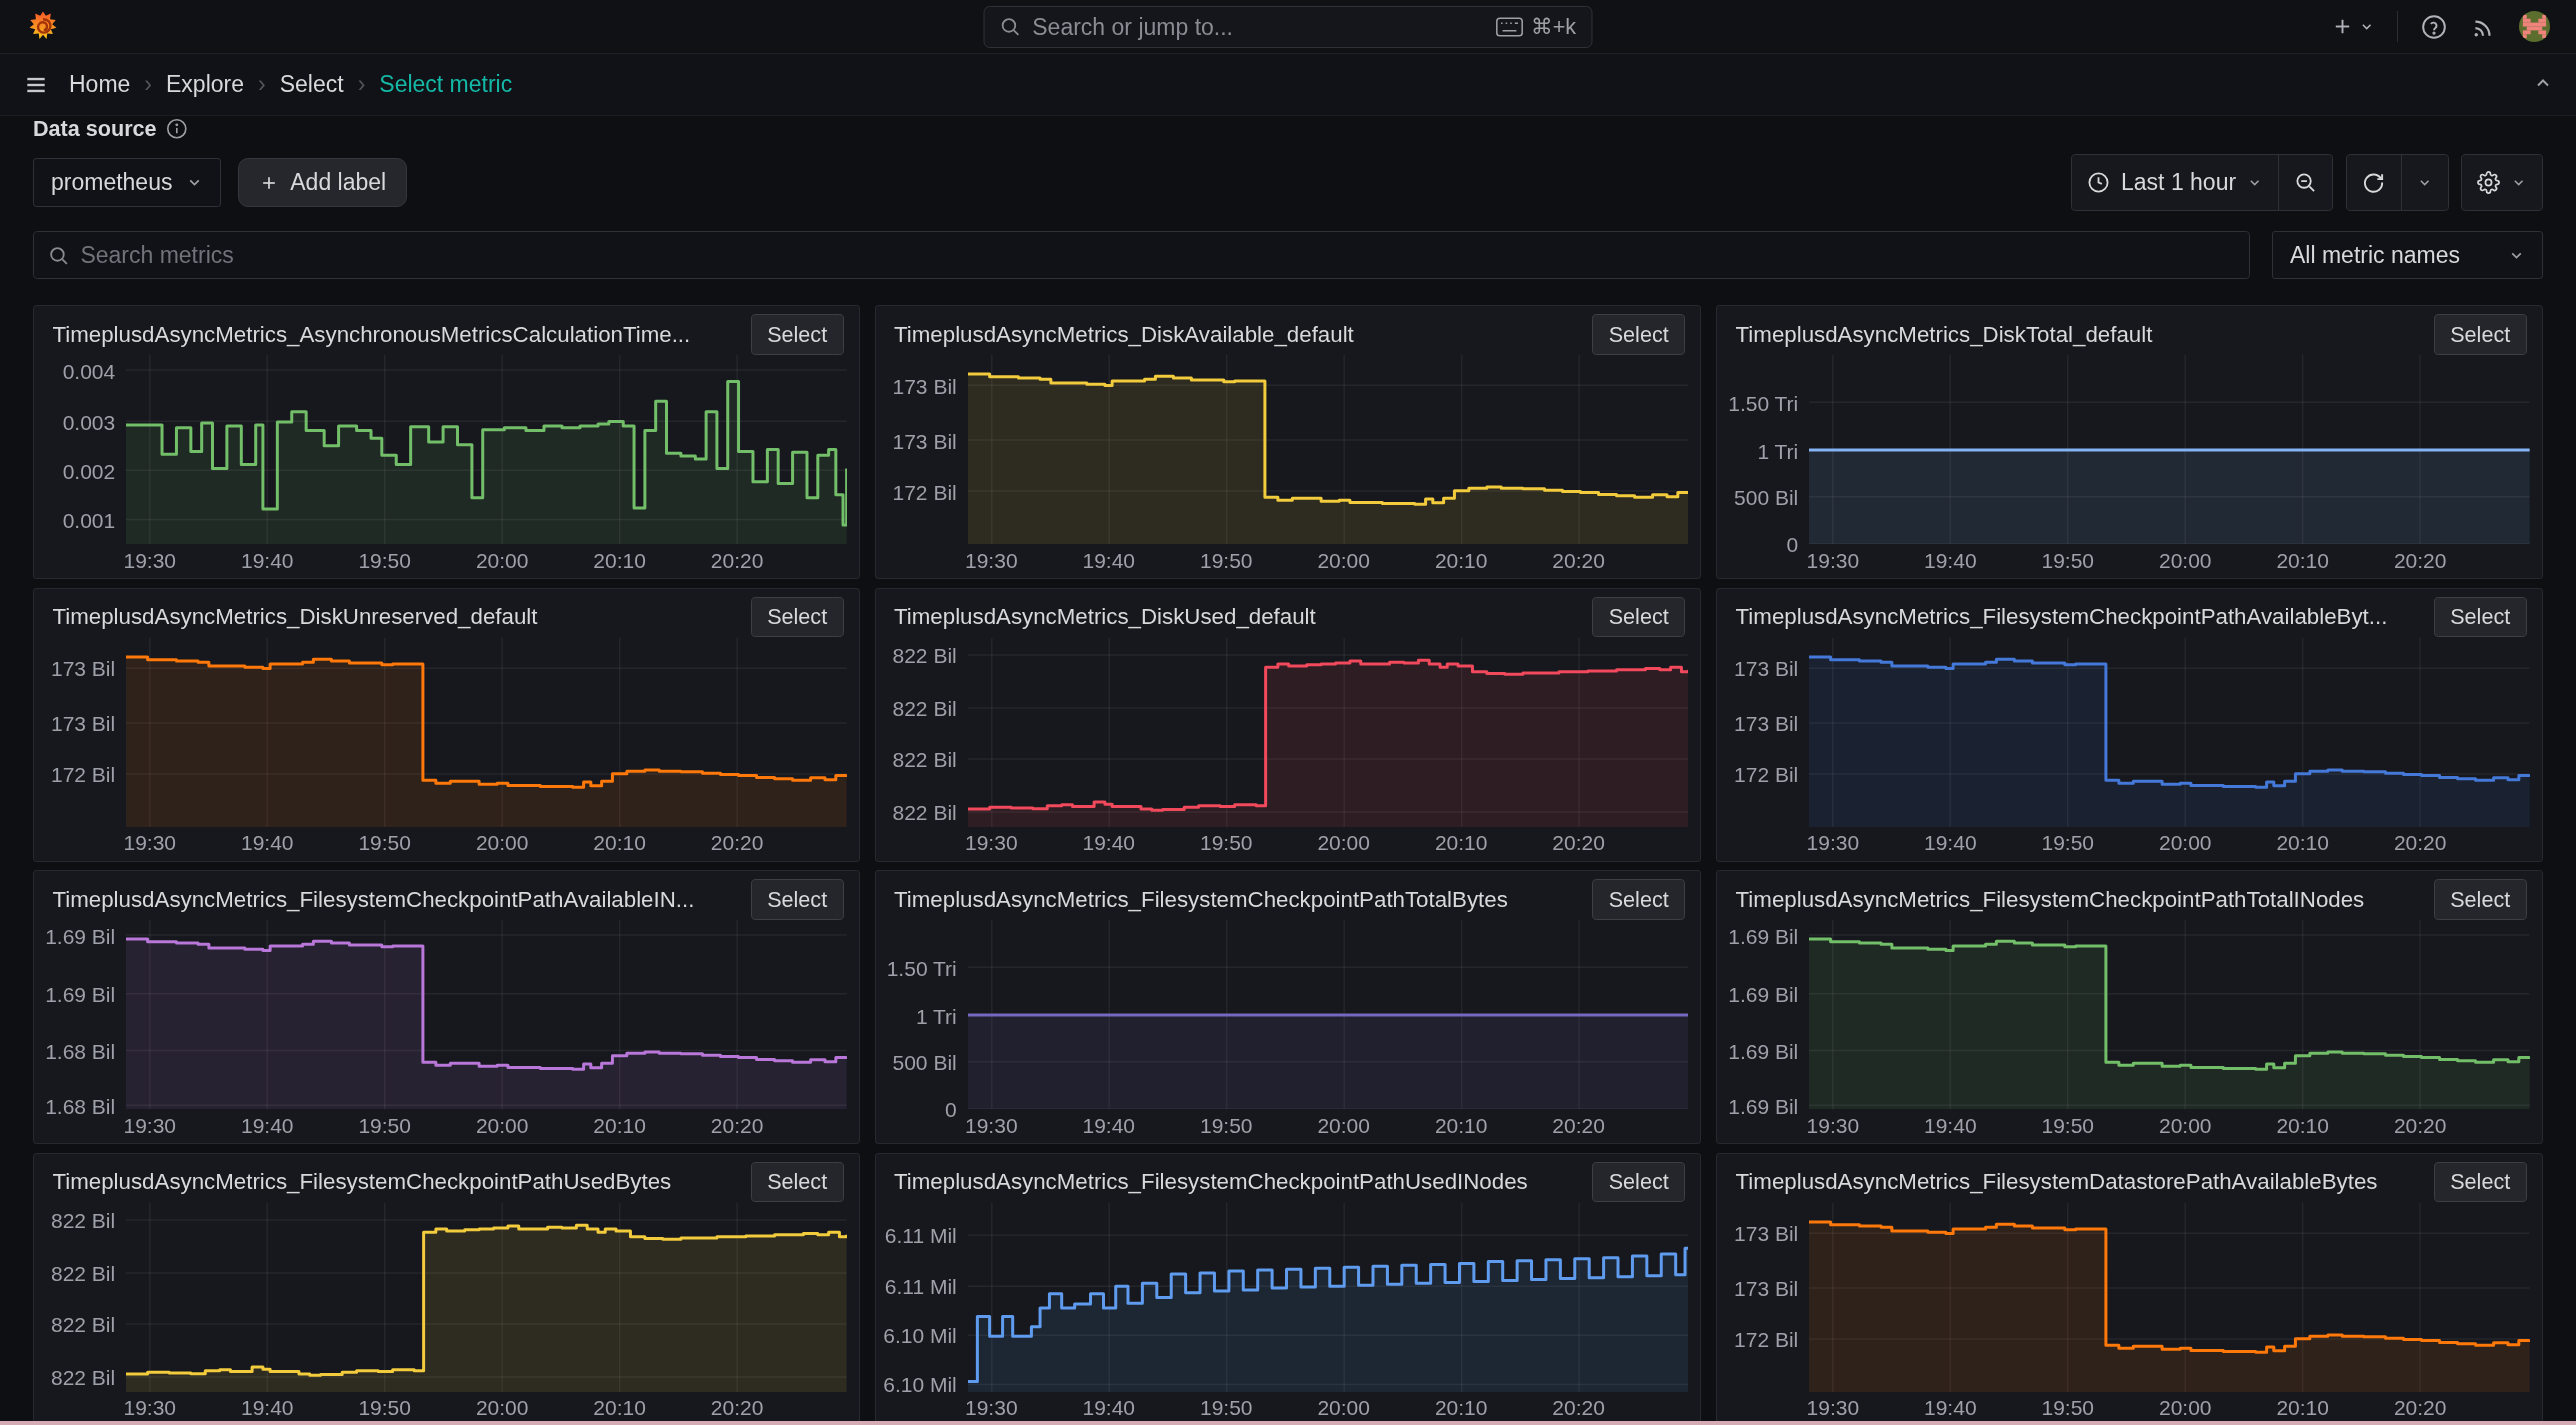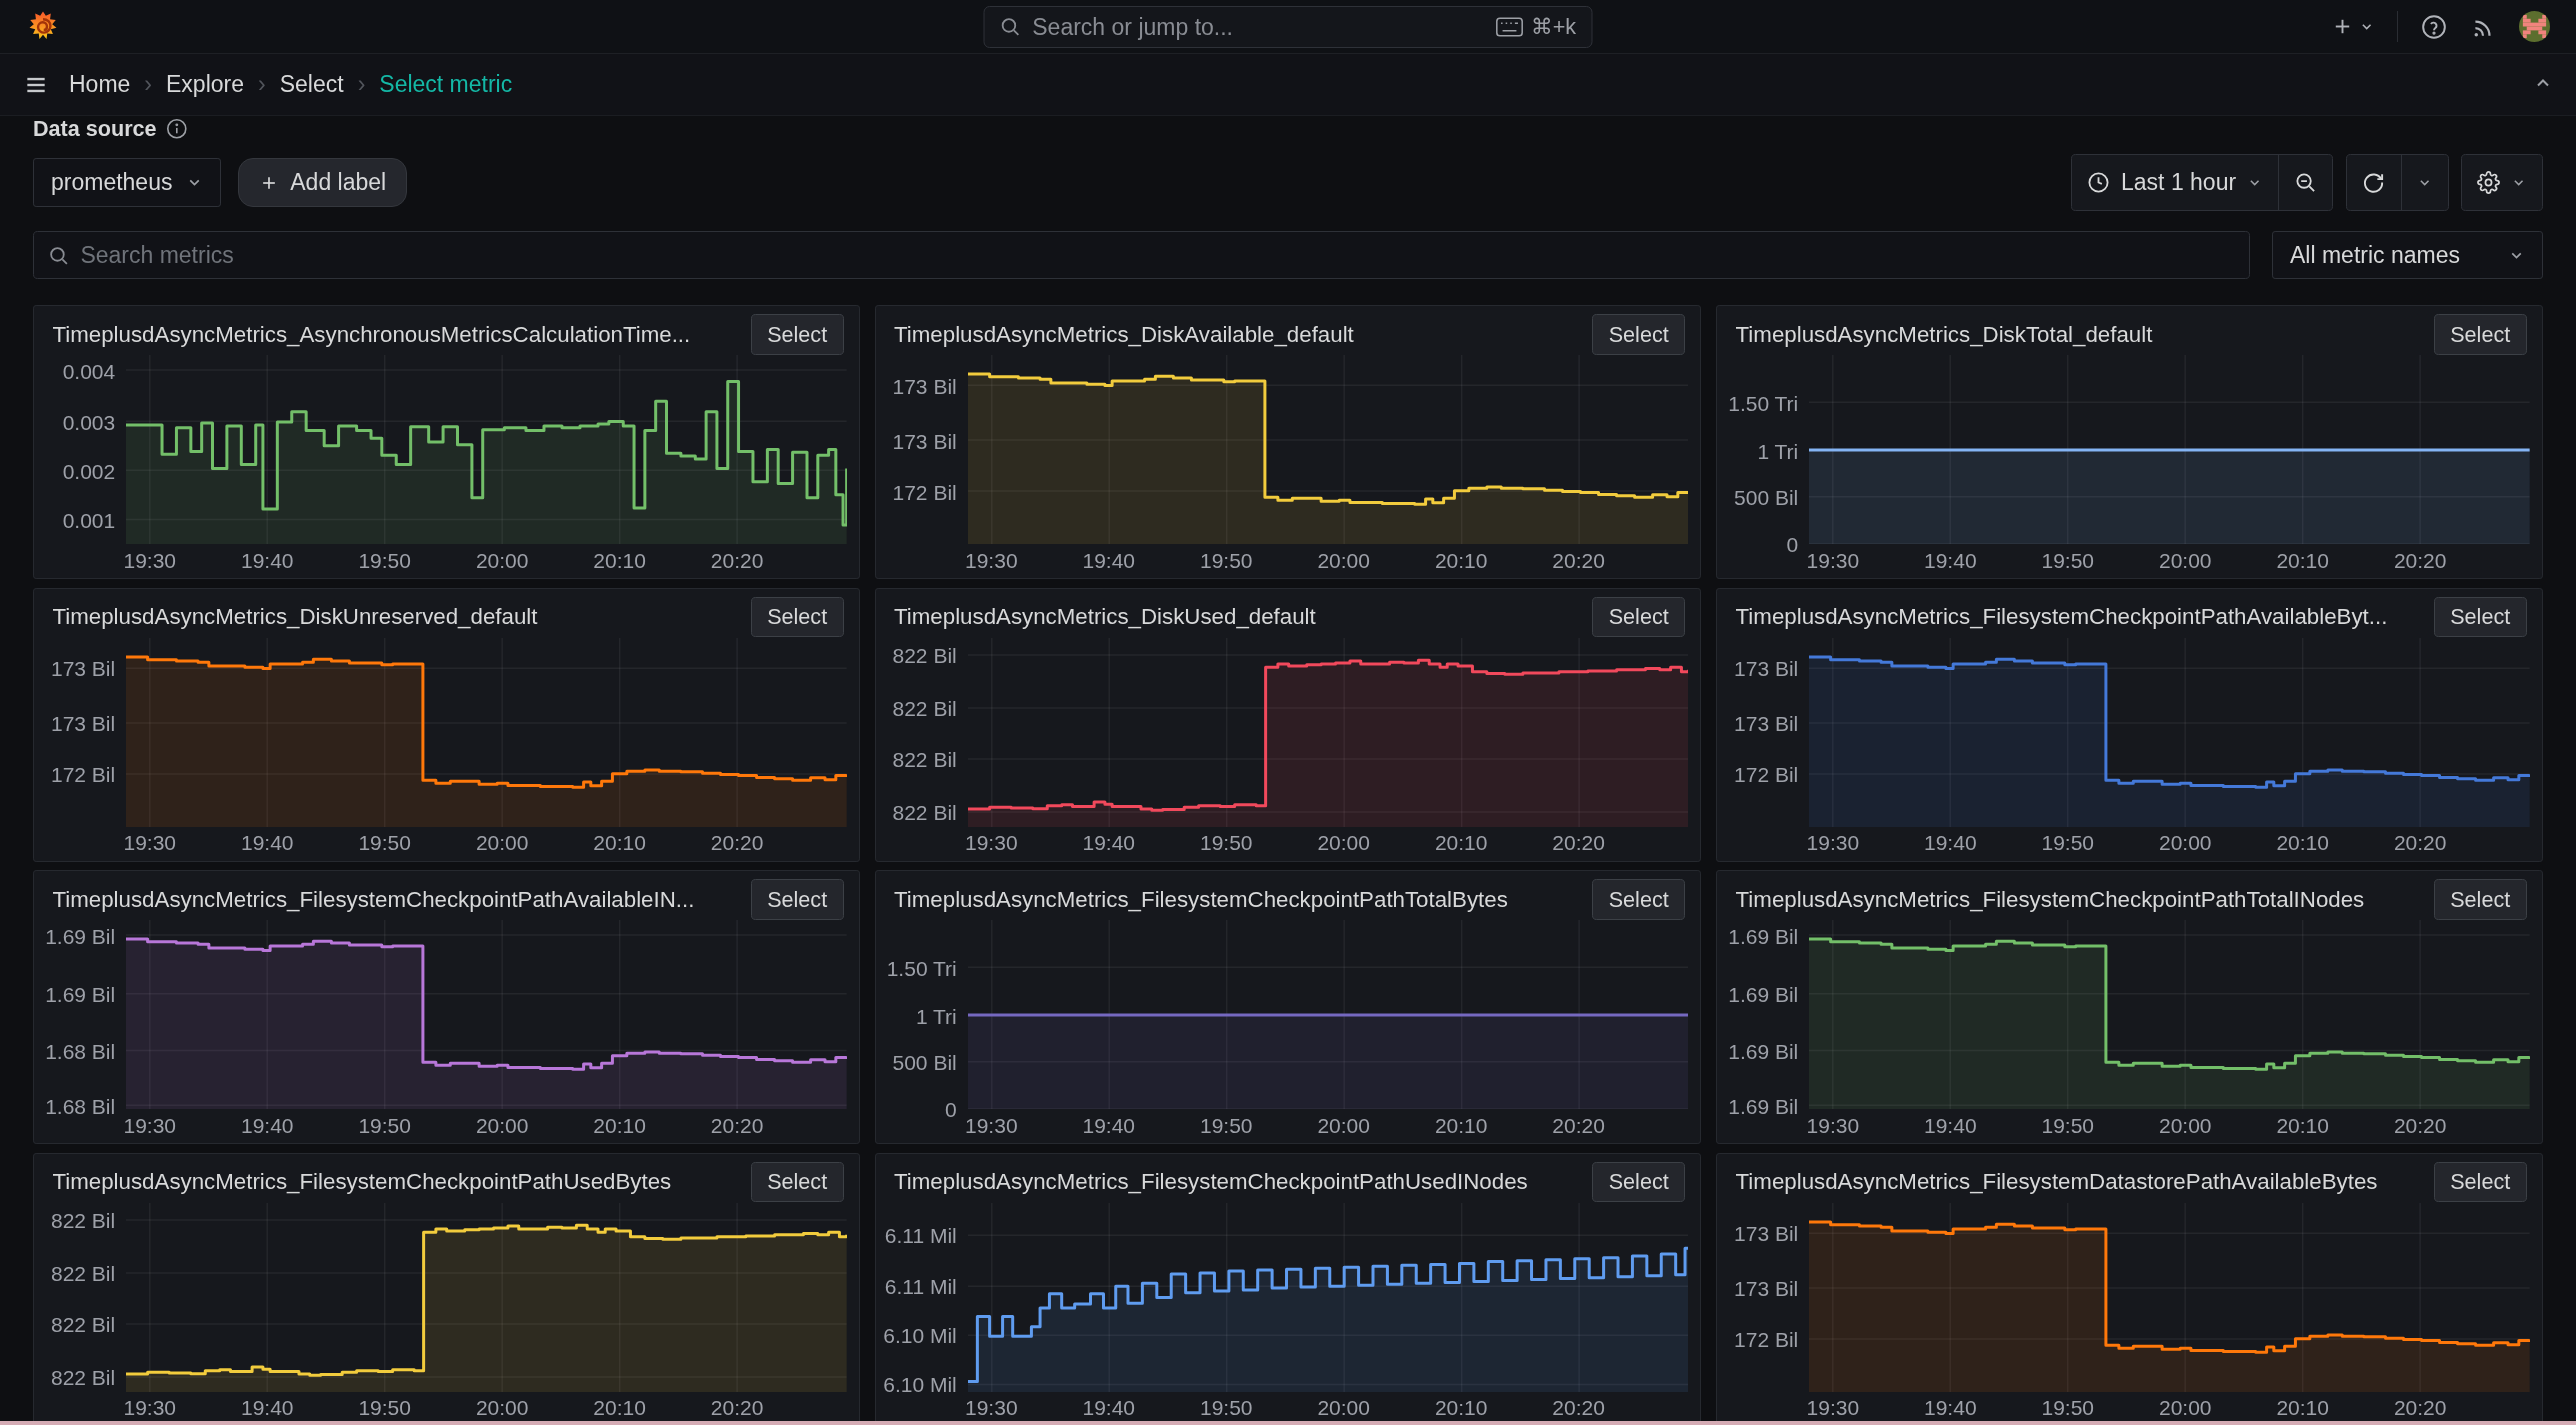--- a/index.html
+++ b/index.html
@@ -44,21 +44,21 @@
   .ds-label-row{ display:flex; align-items:center; gap:9.2px; }
   .ds-label{ font-size:21.6px; font-weight:700; color:#d8d9da; }
   .info-ic{ color:#9da0a6; display:flex; }
   .controls-row{ margin-top:12.3px; display:flex; align-items:center; }
   .select-box{
     height:49px; background:#111217; border:0.8px solid #2e3138; border-radius:3.1px;
     display:flex; align-items:center; padding:0 17px; gap:14px; font-size:23px;
     color:#d8d9da; cursor:pointer;
   }
   .btn{
-    height:49px; background:#25272d; border:0.8px solid #34373d; border-radius:15px;
+    height:49px; background:#25272d; border:0.8px solid #34373d; border-radius:10px;
     display:flex; align-items:center; padding:16px 20px; gap:10.8px; font-size:23px;
     color:#d8d9da; cursor:pointer; margin-left:17px;
   }
   .right-controls{ margin-left:auto; display:flex; align-items:center; gap:12.3px; }
   .btn-group{
     display:flex; align-items:stretch; background:#16181d;
     border:0.8px solid #2e3138; border-radius:4.6px; overflow:hidden; height:57px;
   }
   .bg-seg{ display:flex; align-items:center; gap:10.8px; padding:0 15.4px; font-size:23px; cursor:pointer; color:#d8d9da;}
   .bg-seg + .bg-seg{ border-left:0.8px solid #2e3138; }

